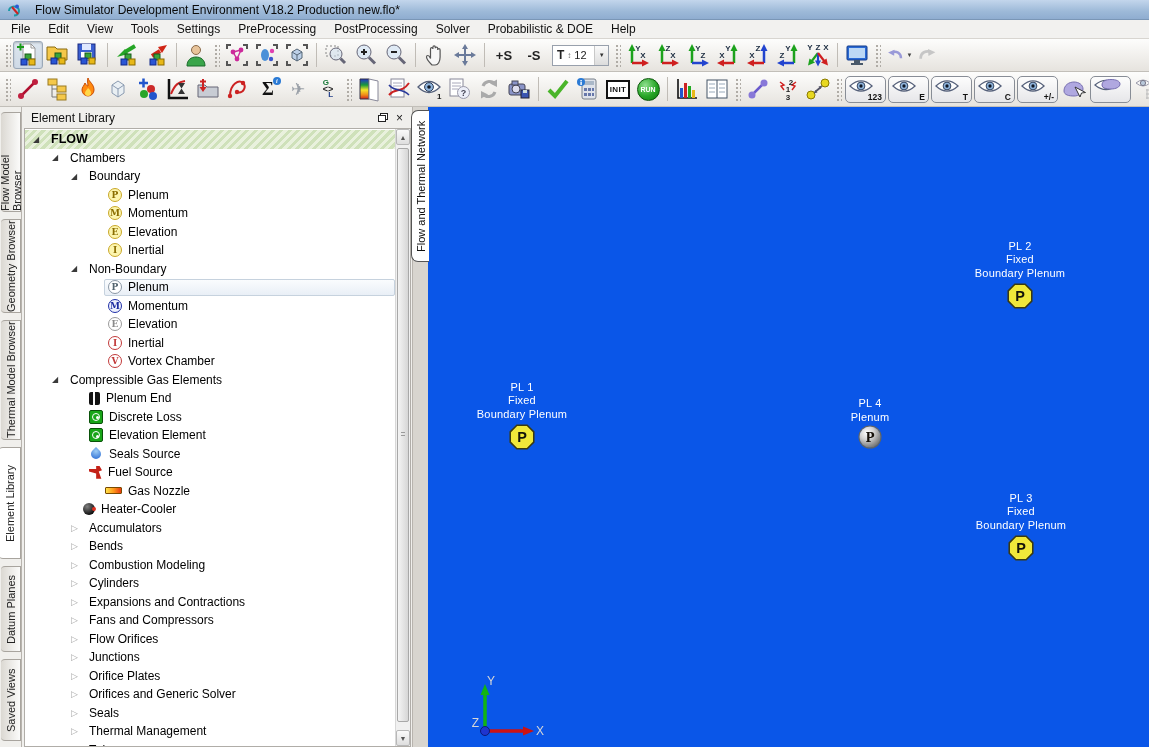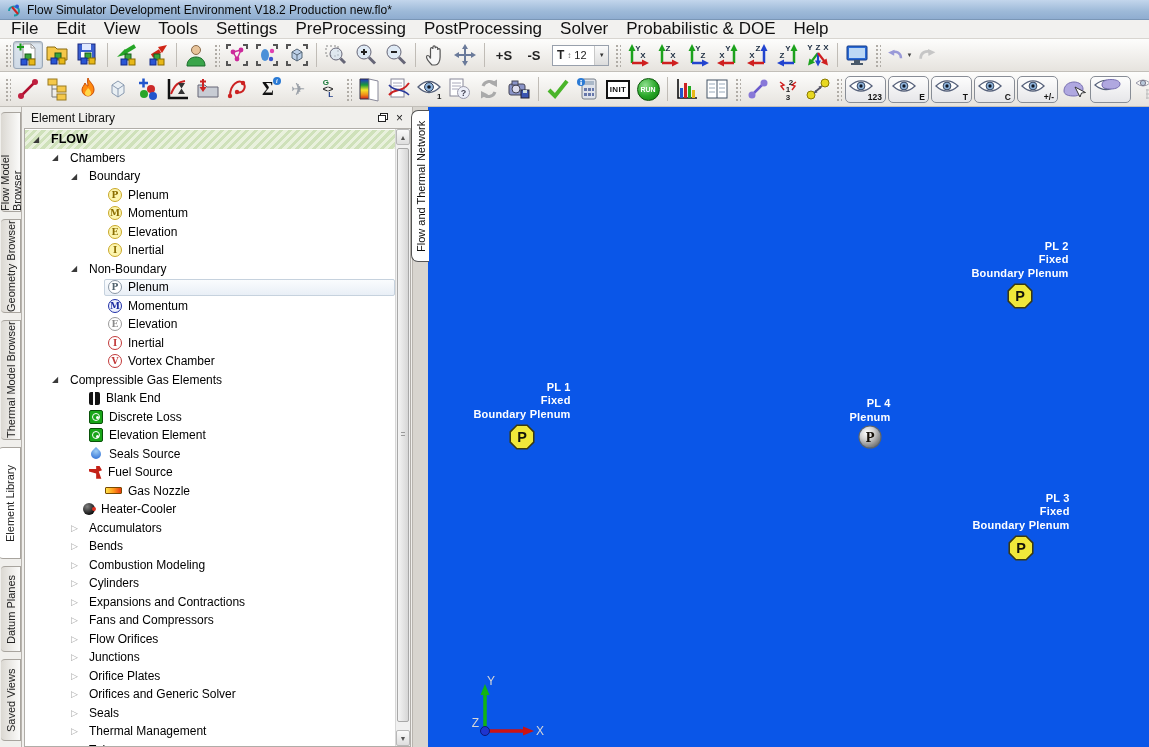--- a/index.html
+++ b/index.html
@@ -1,24 +1,24 @@
 <!DOCTYPE html>
 <html><head>
 <meta charset="utf-8">
 <style>
 *{box-sizing:border-box;margin:0;padding:0}
 body{margin:0;background:#888;font-family:"Liberation Sans",sans-serif}
 .app{width:1149px;height:747px;position:relative;overflow:hidden;background:#f0efec;user-select:none}
 
-.titlebar{height:20px;display:flex;align-items:center;gap:7px;padding:0 6px;
+.titlebar{height:20px;display:flex;align-items:center;gap:15px;padding:0 6px;
  background:linear-gradient(#c3d6ec,#9db9d8 60%,#8fadd0);border-bottom:1px solid #7a96b6}
 .titletxt{font-size:12px;color:#0a0a0a;white-space:nowrap}
 
 .menubar{height:19px;display:flex;align-items:stretch;background:#f2f1ef;border-bottom:1px solid #d8d5d0;padding-left:2px}
-.menu-item{display:flex;align-items:center;padding:0 9px;font-size:17px;color:#111;cursor:default}
+.menu-item{display:flex;align-items:center;padding:0 9px;font-size:12px;color:#111;cursor:default}
 
 .toolbar{display:flex;align-items:center;background:linear-gradient(#fdfdfc,#e6e3de);border-bottom:1px solid #c2bfb9;padding:0 2px}
 .tb1{height:33px}.tb2{height:35px}
 .tb{width:30px;height:28px;flex:none;display:flex;align-items:center;justify-content:center;border:1px solid transparent;border-radius:3px;position:relative}
 .tb.pressed{border-color:#9aa8b8;background:linear-gradient(#dde6ef,#cfdae6);box-shadow:inset 0 1px 2px rgba(0,0,0,.2)}
 .tb svg{display:block}
 .tsep{width:1px;height:24px;background:#c0bcb6;margin:0 4px;flex:none}
 .thandle{width:7px;height:24px;flex:none;margin:0 2px;background:radial-gradient(circle,#b0aca6 1px,transparent 1.4px);background-size:4px 4px;background-position:1px 1px}
 .txtico{font-weight:bold;color:#222;font-size:13px;display:flex;align-items:flex-start;line-height:1}
 .combo{display:flex;align-items:center;border:1px solid #98a0ac;background:#fff;height:21px;padding-left:4px;gap:3px;font-size:11px;color:#222;margin:0 3px}
@@ -77,21 +77,21 @@
 .sarrow{height:16px;display:flex;align-items:center;justify-content:center;font-size:7px;color:#555;background:linear-gradient(#fafafa,#dedede);border:1px solid #b8b8b8;border-radius:2px}
 .strack{flex:1;position:relative}
 .sthumb{position:absolute;left:1px;right:1px;top:3px;bottom:8px;background:linear-gradient(90deg,#f4f4f4,#d6d6d6);border:1px solid #a8a8a8;border-radius:2px}
 .sgrip{position:absolute;left:3px;right:3px;top:calc(50% - 3px);height:6px;background:repeating-linear-gradient(#9a9a9a 0 1px,transparent 1px 3px)}
 
 .gutter{width:16px;flex:none;background:#d8d5cf;border-left:1px solid #b8b4ae}
 .viewtab{position:absolute;left:411px;top:3px;width:18px;height:152px;background:#fff;border:1px solid #555;border-right:none;border-radius:7px 0 0 7px;z-index:3;display:flex;align-items:center;justify-content:center;font-size:11px;color:#111;writing-mode:vertical-rl;transform:rotate(180deg);border-radius:0 7px 7px 0;border-right:1px solid #555;border-left:none}
 
 .canvas{flex:1;position:relative;overflow:hidden}
 .cnode{position:absolute;transform:translate(-50%,-50%)}
-.nlabel{position:absolute;bottom:calc(100% + 3px);left:50%;transform:translateX(-50%);text-align:right;color:#fff;font-size:11px;font-weight:bold;line-height:13.5px;white-space:nowrap;letter-spacing:.2px}
+.nlabel{position:absolute;bottom:calc(100% + 3px);left:50%;transform:translateX(-50%);text-align:center;color:#fff;font-size:11px;font-weight:normal;line-height:13.5px;white-space:nowrap;letter-spacing:.2px}
 .sphere{width:21px;height:21px;border-radius:50%;display:flex;align-items:center;justify-content:center;background:radial-gradient(circle at 36% 30%,#ffffff,#d2d2d2 35%,#8e8e8e 65%,#474747);box-shadow:0 0 0 1px rgba(150,110,20,.7);color:#15100a;font:bold 12px "DejaVu Serif",serif}
 .axis{position:absolute;left:18px;top:566px}
 .axis text{font:12px "Liberation Sans",sans-serif;fill:#d6d6d6}
 .eye{display:block}
 </style>
 </head>
 <body>
 
 <div class="app">
 
@@ -734,21 +734,21 @@
             <div class="trow" style="padding-left: 25px;">
               <span class="tarrow">◢</span>
               <span class="tinner">
                 <span class="tlabel">Compressible Gas Elements</span>
               </span>
             </div>
             <div class="trow" style="padding-left: 44px;">
               <span class="tarrow"></span>
               <span class="tinner">
                 <span class="tico-blank"></span>
-                <span class="tlabel">Blank End</span>
+                <span class="tlabel">Plenum End</span>
               </span>
             </div>
             <div class="trow" style="padding-left: 44px;">
               <span class="tarrow"></span>
               <span class="tinner">
                 <span class="tico-gbox"></span>
                 <span class="tlabel">Discrete Loss</span>
               </span>
             </div>
             <div class="trow" style="padding-left: 44px;">

